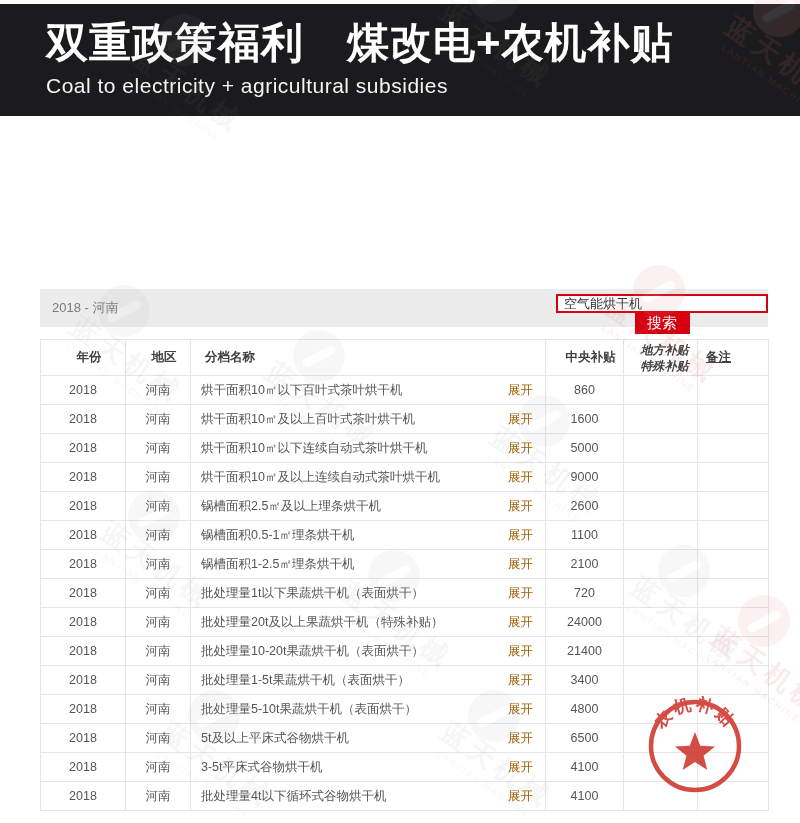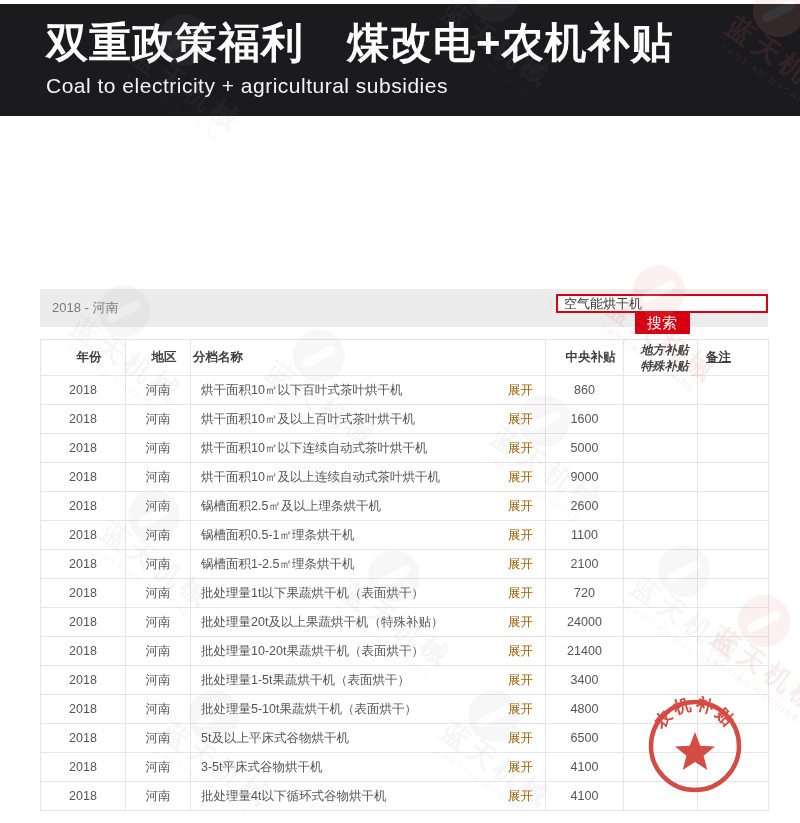--- a/index.html
+++ b/index.html
@@ -27,21 +27,21 @@
   .search-btn{width:55px;background:var(--accent);color:#ffffff;font-size:15px;border:none;
               cursor:pointer;font-family:inherit;}
 
   
   .grid{margin-top:12px;width:100%;border-collapse:collapse;table-layout:fixed;background:#fff;}
   .grid th,.grid td{border:1px solid #e5e5e5;font-size:12.5px;color:#555;padding:0;
                     overflow:hidden;white-space:nowrap;}
   .grid th{height:35px;font-weight:bold;color:#404040;padding-left:12px;}
   .grid td{height:28px;}
   .grid th:nth-child(1),.grid th:nth-child(2),.grid th:nth-child(4){text-align:center;}
-  .grid th:nth-child(3){text-align:left;padding-left:2px;margin-left:48px;}
+  .grid th:nth-child(3){text-align:left;padding-left:14px;margin-left:48px;}
   .grid th:nth-child(5){text-align:center;padding-left:8px;white-space:pre-line;
                         font-size:12px;line-height:16px;font-style:italic;}
   .grid th:nth-child(6){text-align:left;padding-left:8px;text-decoration:underline;}
   .c-year,.c-region,.c-central{text-align:center;}
   .name-inner{display:flex;justify-content:space-between;align-items:center;
               padding:0 12px 0 10px;}
   .expand-link{color:#a16207;cursor:pointer;flex:none;}
 
   
   .stamp{position:absolute;left:645px;top:696px;width:100px;height:100px;z-index:6;

